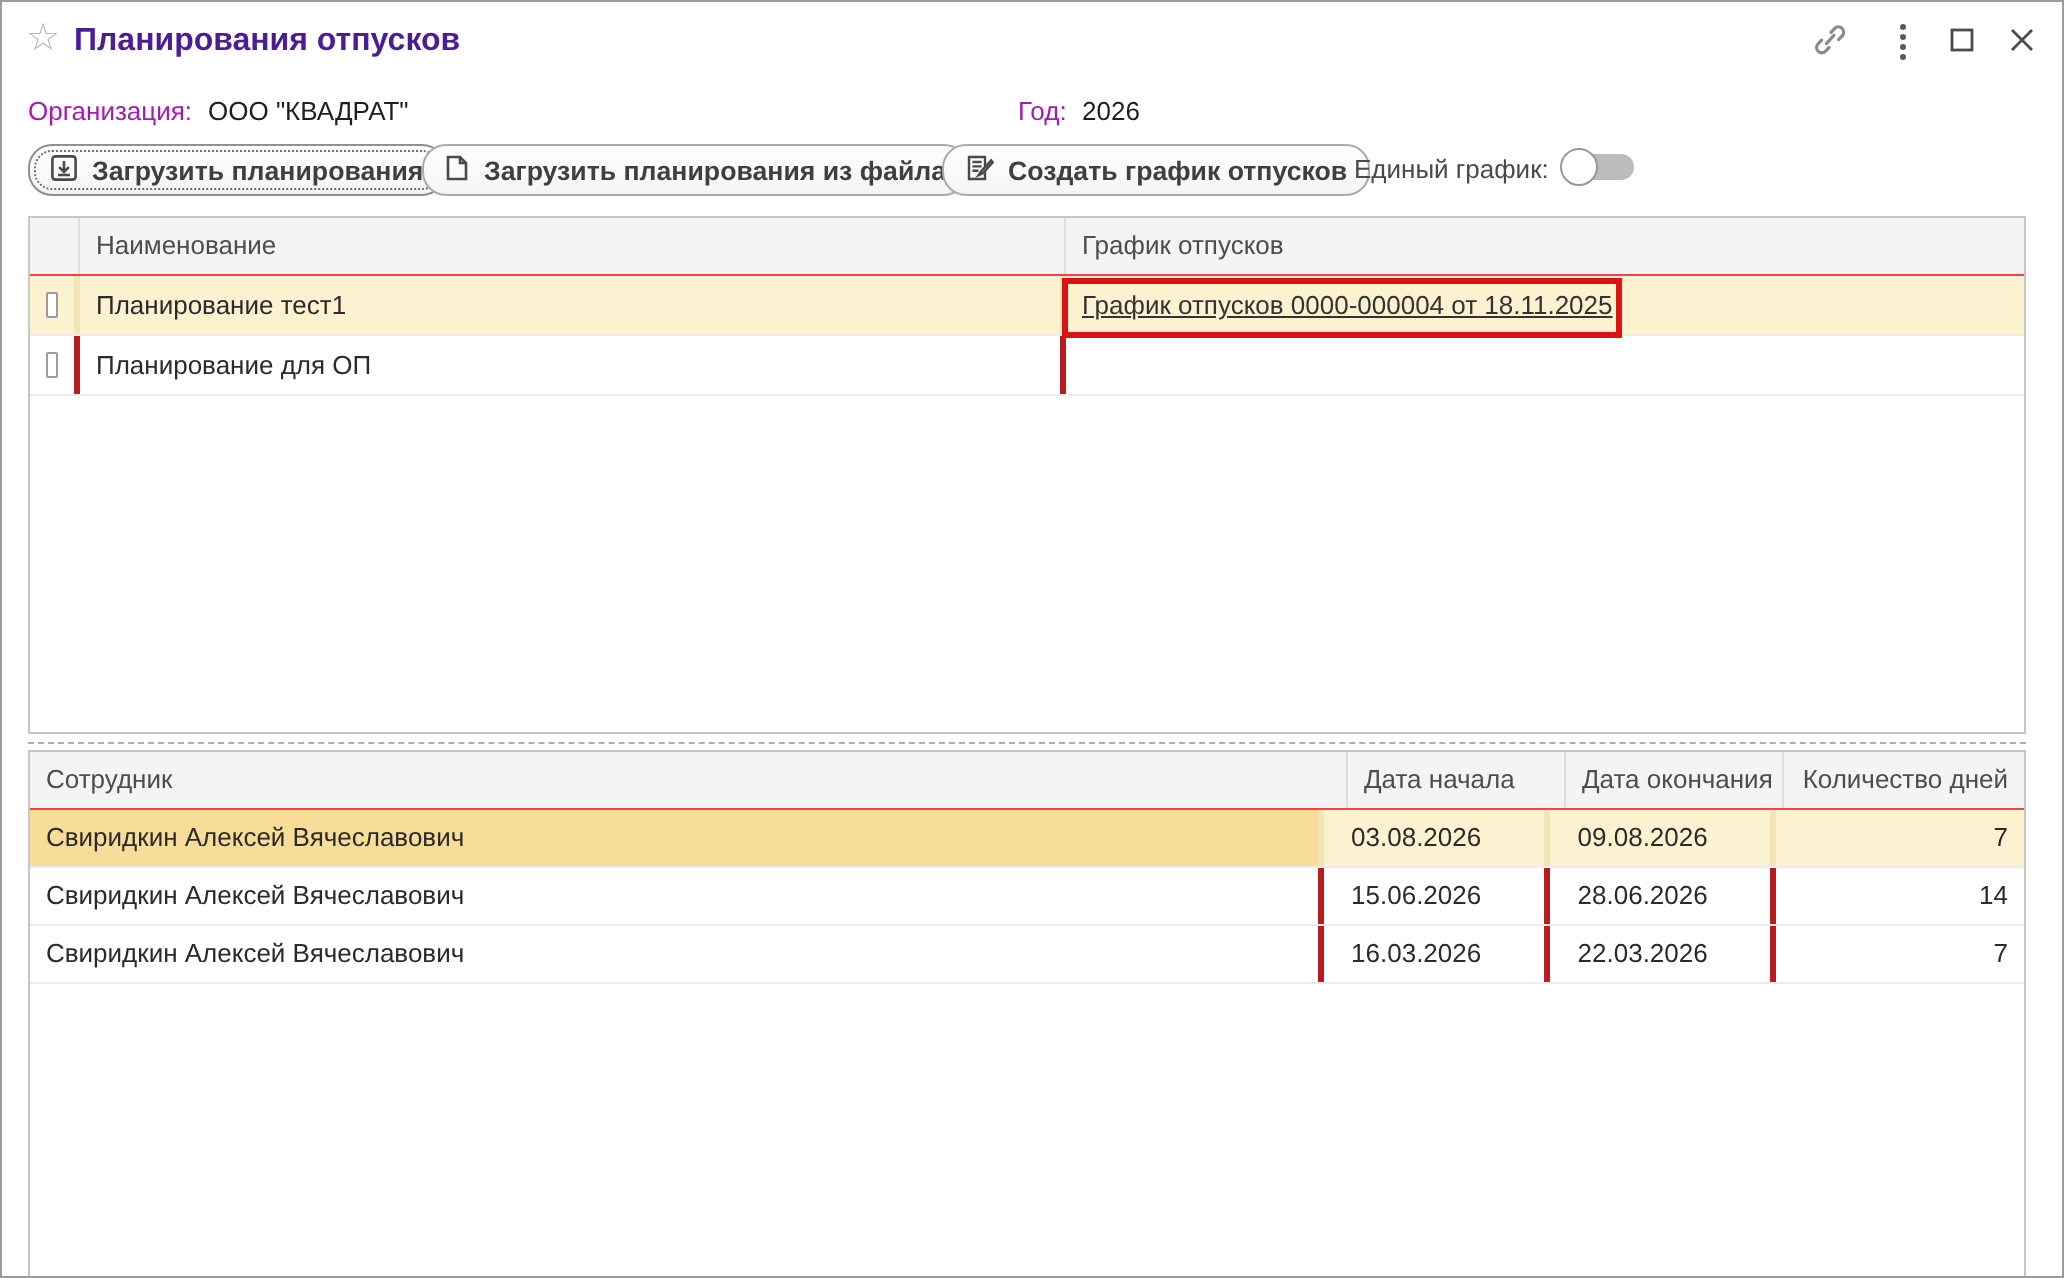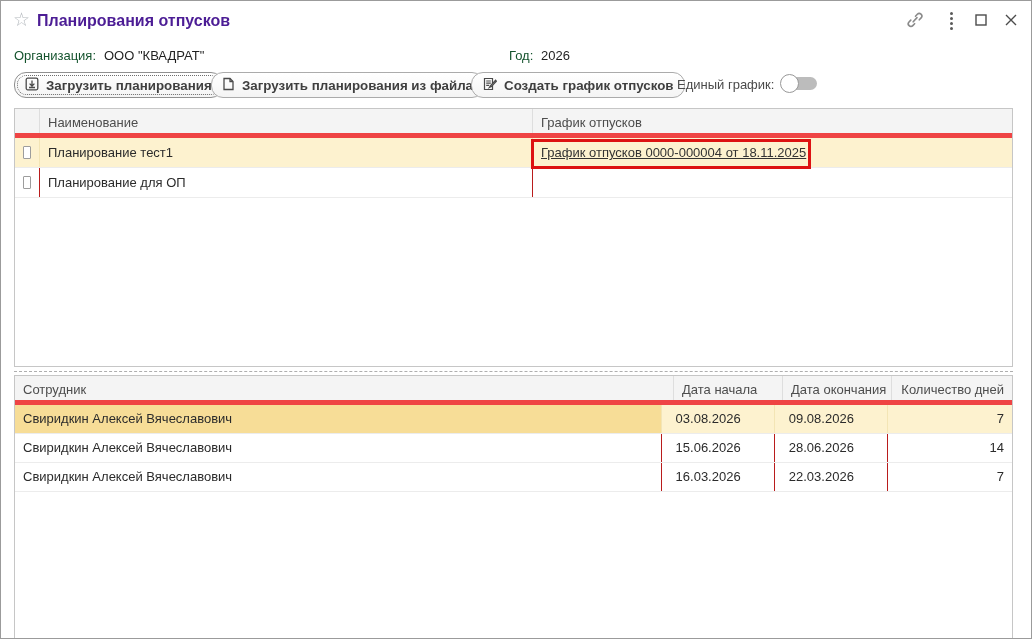--- a/index.html
+++ b/index.html
@@ -13,21 +13,21 @@
   .star-icon{position:absolute;left:12px;top:9px;font-size:19px;color:#b4b9be;line-height:20px;cursor:pointer;}
   .page-title{position:absolute;left:36px;top:11px;font-size:16px;font-weight:bold;color:#4c1d95;}
   .tb-btn{position:absolute;top:10px;width:22px;height:20px;display:flex;align-items:center;justify-content:center;cursor:pointer;}
   .tb-link{left:903px;}
   .tb-kebab{left:939px;}
   .tb-max{left:969px;}
   .tb-close{left:999px;}
   .kebab-dots{display:flex;flex-direction:column;gap:2px;}
   .kebab-dots i{width:3px;height:3px;border-radius:50%;background:#5a5a5a;}
   
-  .field-label{position:absolute;top:47px;color:#14532d;}
+  .field-label{position:absolute;top:47px;color:#a21caf;}
   .field-value{position:absolute;top:47px;color:#1f1f1f;}
   .org-label{left:13px;}
   .org-value{left:103px;}
   .year-label{left:508px;}
   .year-value{left:540px;}
   
   .toolbar{position:absolute;left:0;top:70px;height:28px;width:100%;}
   .btn{
     position:absolute;top:1px;height:26px;box-sizing:border-box;
     display:inline-flex;align-items:center;gap:7px;padding:0 10px;
@@ -40,25 +40,25 @@
   .btn-load-file{left:210px;justify-content:center;}
   .btn-create{left:470px;}
   .toggle-label{position:absolute;left:676px;top:6px;color:#4a4a4a;}
   .toggle{position:absolute;left:779px;top:3px;width:38px;height:19px;cursor:pointer;}
   .toggle .track{position:absolute;left:8px;top:3px;width:29px;height:13px;border-radius:7px;background:#bcbcbc;}
   .toggle .knob{position:absolute;left:0;top:0;width:17px;height:17px;border-radius:50%;background:#ffffff;border:1px solid #989898;}
   
   .panel{position:absolute;left:13px;width:999px;box-sizing:border-box;border:1px solid #c6c6c6;background:#fff;}
   .panel-plans{top:107px;height:259px;}
   .panel-emps{top:374px;height:308px;}
-  .thead{display:flex;height:29px;box-sizing:border-box;background:#f4f4f4;border-bottom:5px solid #ef4444;color:#4d4d4d;}
+  .thead{display:flex;height:29px;box-sizing:border-box;background:#f4f4f4;border-bottom:1px solid #ef4444;color:#4d4d4d;}
   .th{box-sizing:border-box;padding:0 8px;line-height:28px;border-right:1px solid #dedede;overflow:hidden;white-space:nowrap;}
   .th:last-child{border-right:none;}
   .trow{display:flex;height:30px;box-sizing:border-box;border-bottom:1px solid #ececec;background:#fff;cursor:pointer;}
-  .trow .td{box-sizing:border-box;padding:0 8px;line-height:29px;border-right:1px solid #b91c1c;overflow:hidden;white-space:nowrap;color:#2b2b2b;}
+  .trow .td{box-sizing:border-box;padding:0 8px;line-height:29px;border-right:3px solid #b91c1c;overflow:hidden;white-space:nowrap;color:#2b2b2b;}
   .trow .td:last-child{border-right:none;}
   .trow.selected{background:#fdf2cf;}
   .trow.selected .td{border-right-color:#f3e5b5;}
   
   .col-check{width:25px;display:flex;align-items:center;justify-content:center;}
   .col-name{width:493px;}
   .col-sched{width:479px;}
   .checkbox{width:13px;height:13px;box-sizing:border-box;border:1px solid #9d9d9d;background:#fff;border-radius:1px;cursor:pointer;}
   .doc-link{color:#333;text-decoration:underline;cursor:pointer;}
   .annotation-box{position:absolute;left:516px;top:30px;width:280px;height:30px;box-sizing:border-box;border:3px solid #dd1212;pointer-events:none;}

